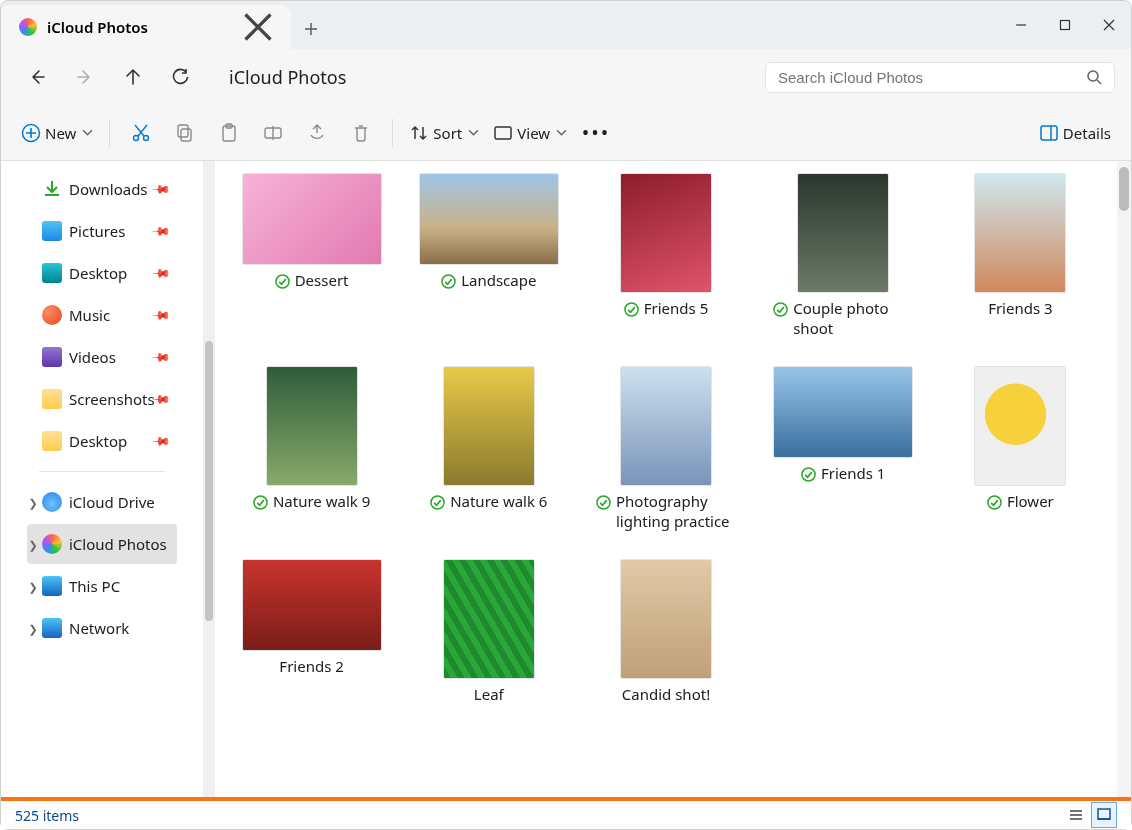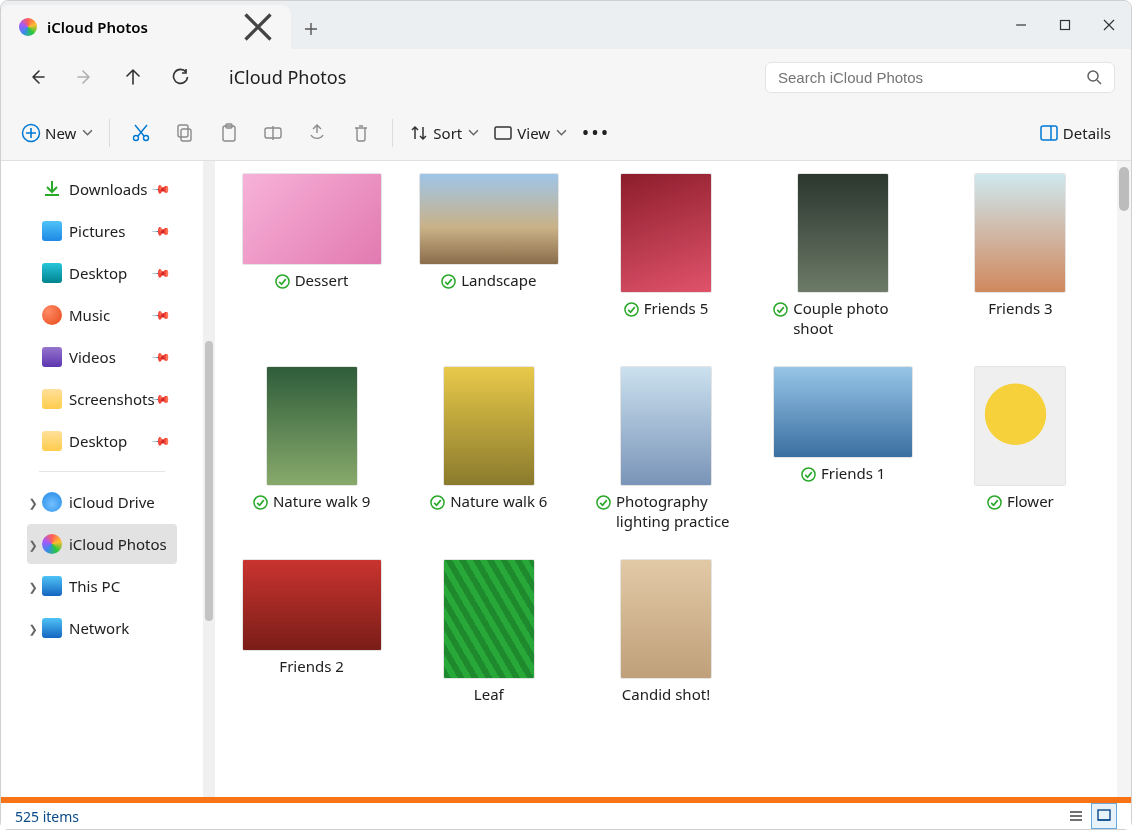--- a/index.html
+++ b/index.html
@@ -60,21 +60,21 @@
 .thumb.tall { width: 92px; height: 120px; }
 .label-row { display: flex; align-items: flex-start; gap: 5px; font-size: 15px; color: #202020; max-width: 140px; }
 .label-row .txt { line-height: 1.3; }
 .sync { color: #2aa82a; flex-shrink:0; margin-top:2px;}
 .sync svg { width:15px; height:15px; }
 
 .main-scroll { width: 14px; background: #f4f4f4; position: relative; }
 .main-thumb { position: absolute; left: 2px; right: 2px; top: 6px; height: 44px; background: #bcbcbc; border-radius: 5px; }
 
 
-.statusbar { height: 32px; border-top: 6px solid #f97316; display: flex; align-items: center; padding: 0 14px; font-size: 14px; color: #0a4b8a; background:#fff;}
+.statusbar { height: 32px; border-top: 4px solid #f97316; display: flex; align-items: center; padding: 0 14px; font-size: 14px; color: #0a4b8a; background:#fff;}
 .status-right { margin-left: auto; display: flex; gap: 2px; }
 .view-toggle { width: 26px; height: 26px; display:flex; align-items:center; justify-content:center; border: 1px solid transparent; }
 .view-toggle.active { border-color: #6aa8e0; background: #e8f2fb;}
 
 
 .ficon { width:20px; height:20px; border-radius:3px; display:inline-block;}
 .ficon.folder { background: linear-gradient(#ffe09a,#ffcc4d); }
 .ficon.pictures { background: linear-gradient(#4fc3f7,#1e88e5); }
 .ficon.desktop { background: linear-gradient(#26c6da,#00838f); }
 .ficon.music { background: radial-gradient(circle at 30% 30%, #ff8a65, #e64a19); border-radius:50%; }

